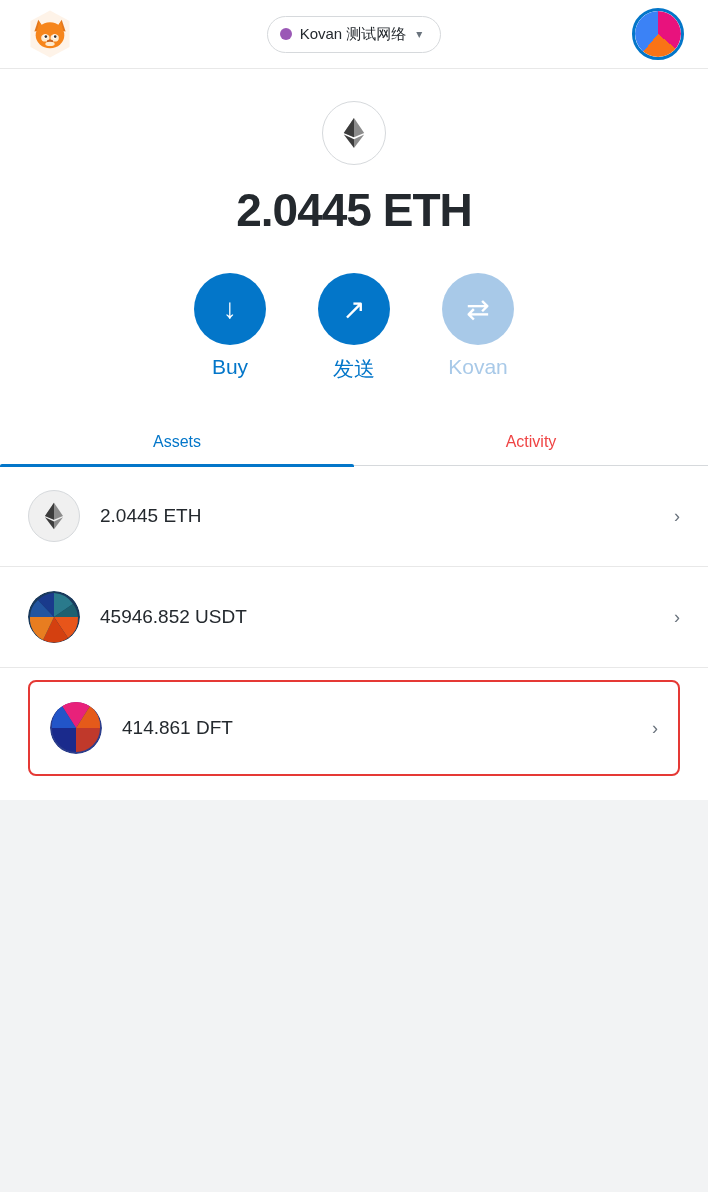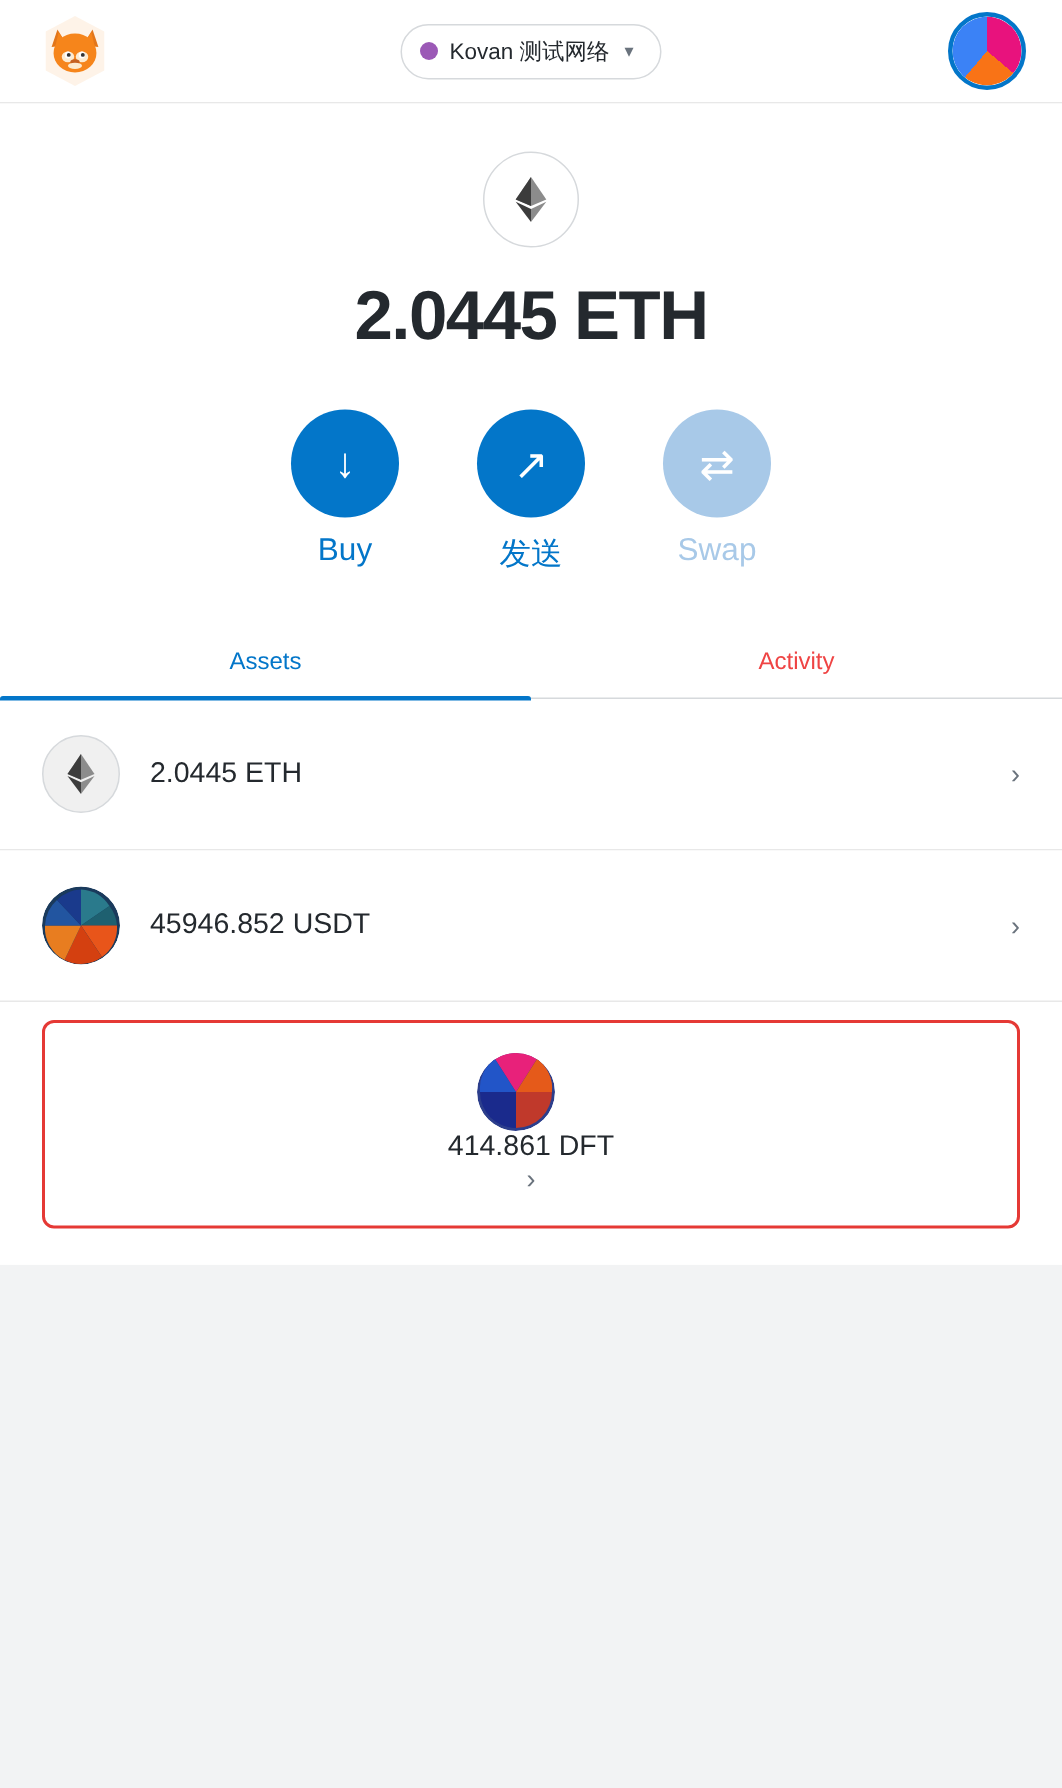--- a/index.html
+++ b/index.html
@@ -214,21 +214,20 @@
       cursor: pointer;
       background: #ffffff;
     }
 
     .asset-row.highlighted {
       border: 2.5px solid #e53935;
       border-radius: 8px;
       margin: 8px 16px;
       padding: 20px 20px;
       width: auto;
-      flex-direction: column;
     }
 
     .asset-icon {
       width: 52px;
       height: 52px;
       border-radius: 50%;
       flex-shrink: 0;
       margin-right: 20px;
       display: flex;
       align-items: center;
@@ -343,21 +342,21 @@
       <div class="action-circle active">
         <span class="action-icon" style="transform: rotate(0deg); display:inline-block;">↗</span>
       </div>
       <span class="action-label active">发送</span>
     </div>
 
     <div class="action-btn-wrapper">
       <div class="action-circle disabled">
         <span class="action-icon">⇄</span>
       </div>
-      <span class="action-label disabled">Swap</span>
+      <span class="action-label disabled">Kovan</span>
     </div>
   </div>
 
   <div class="tabs-row">
     <div class="tab active">Assets</div>
     <div class="tab inactive">Activity</div>
   </div>
 
   <div class="assets-list">
 

